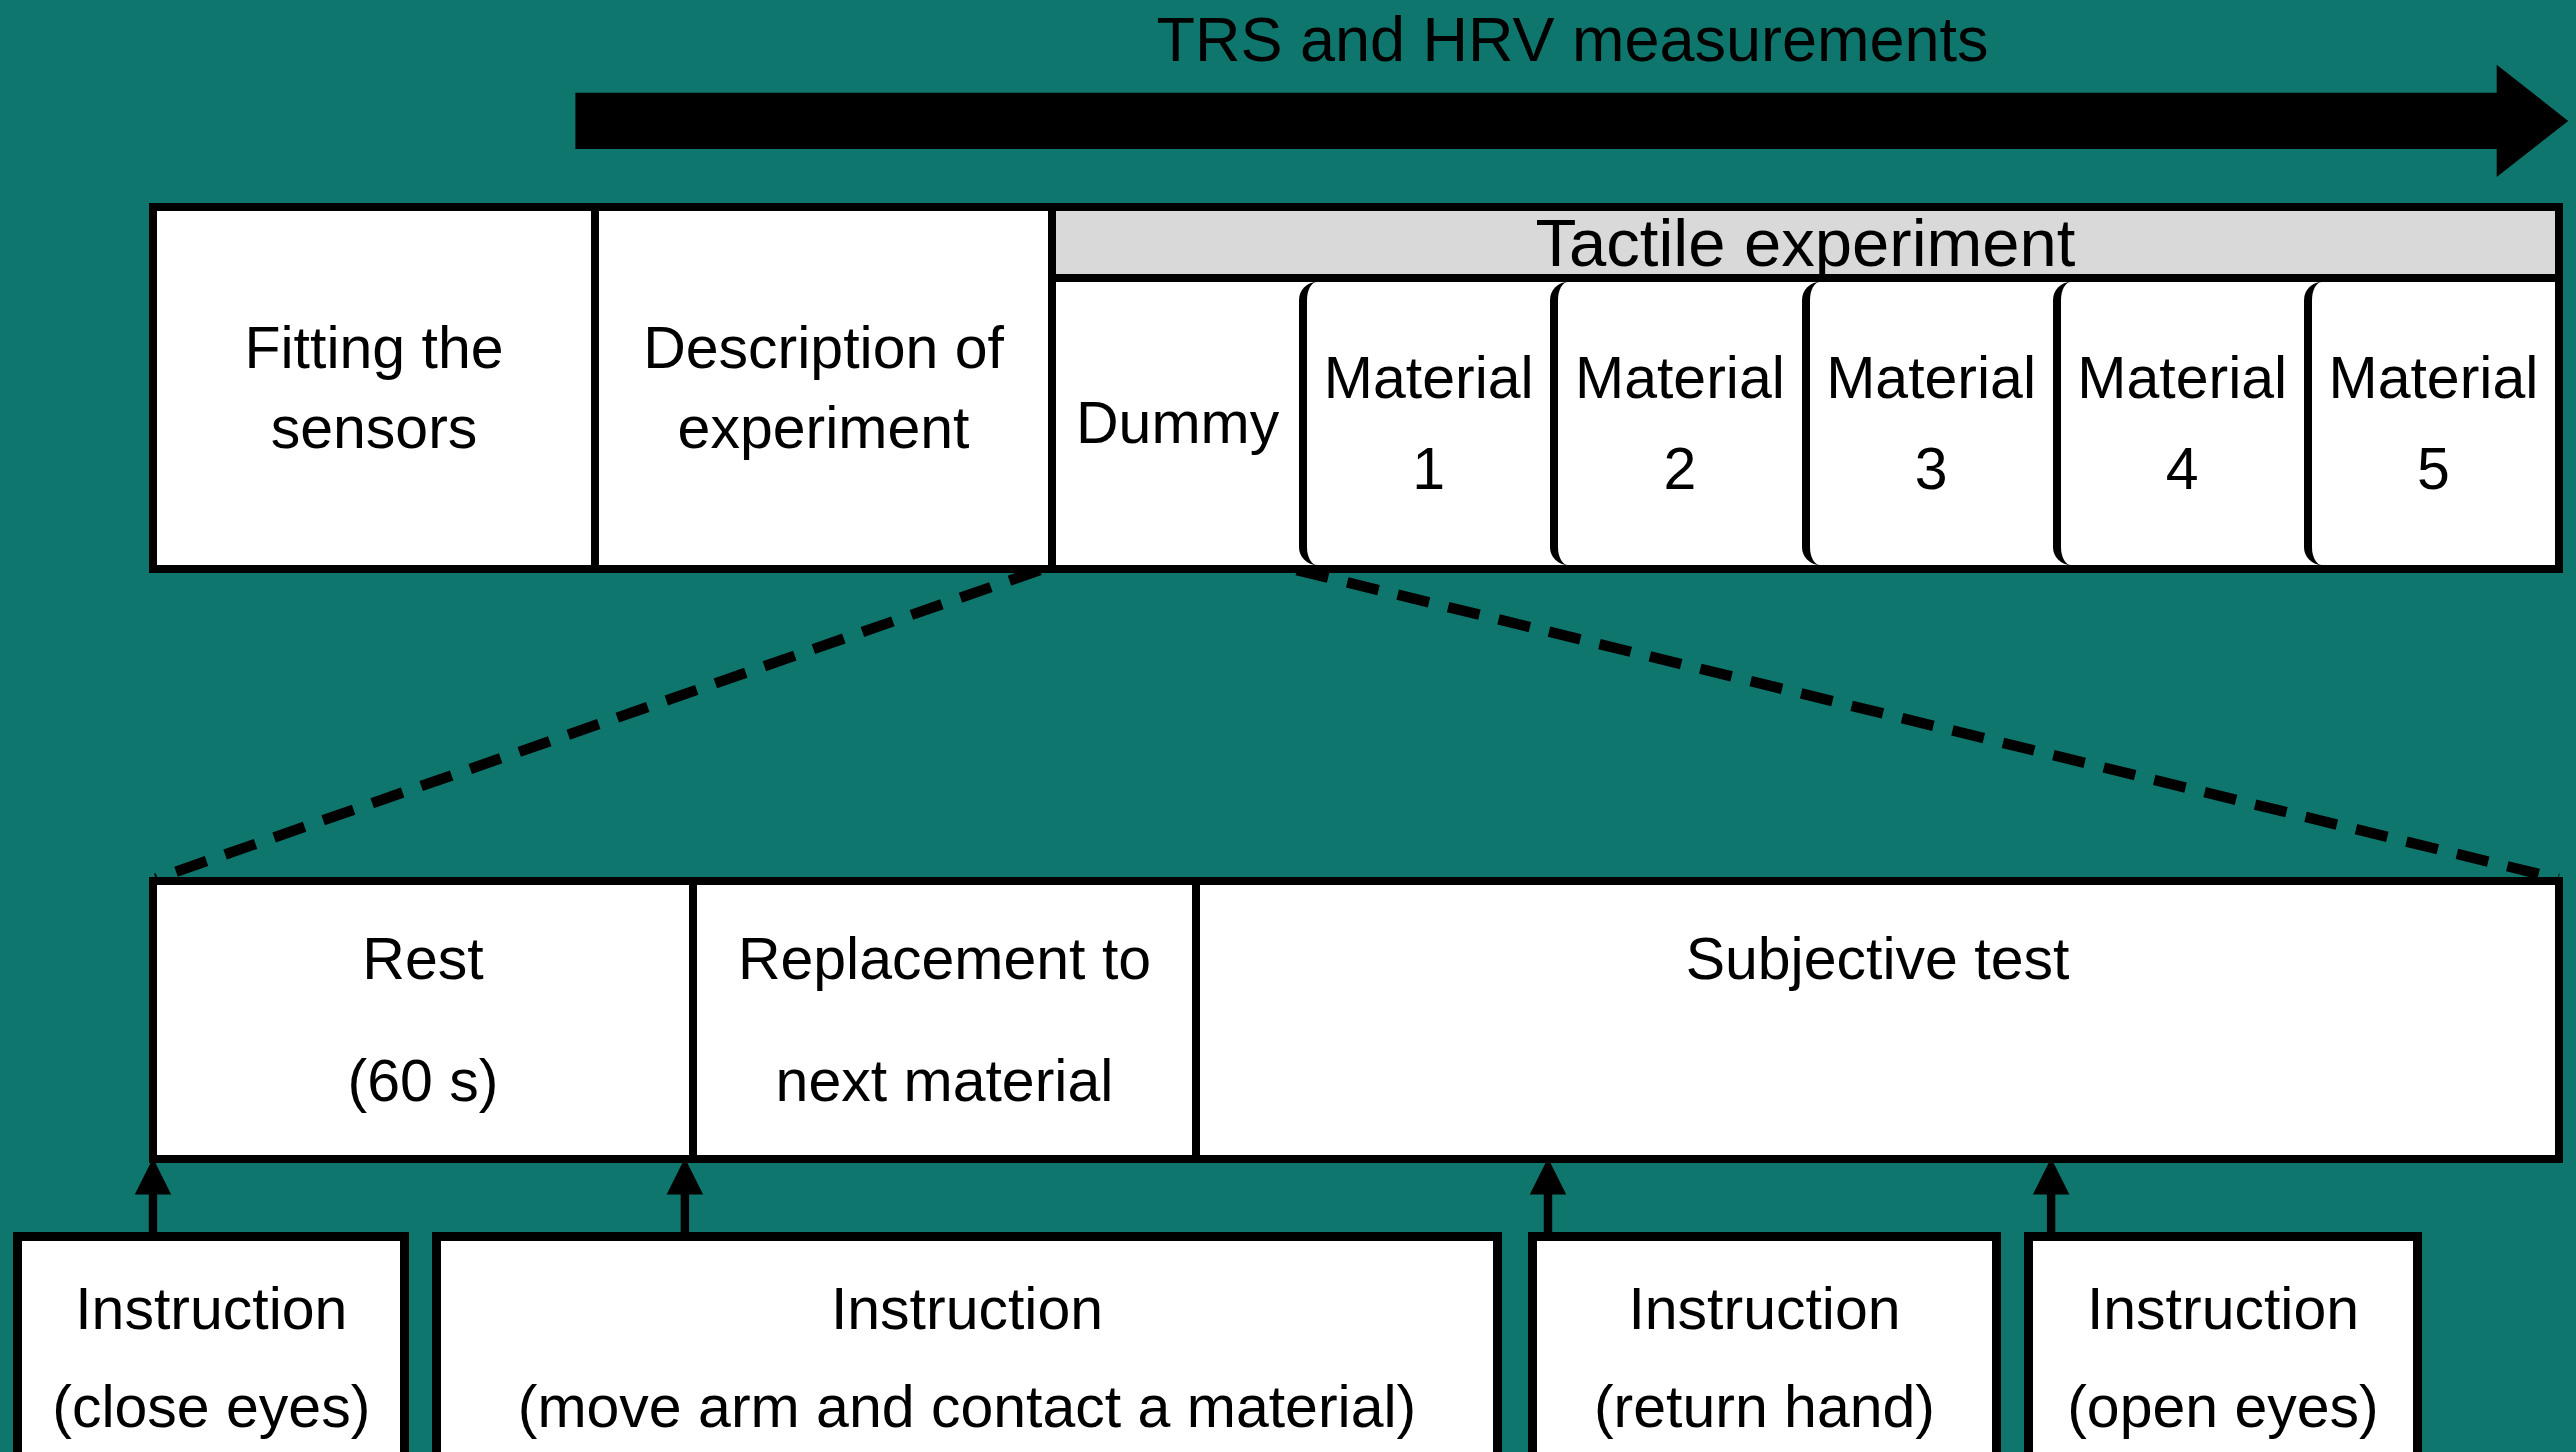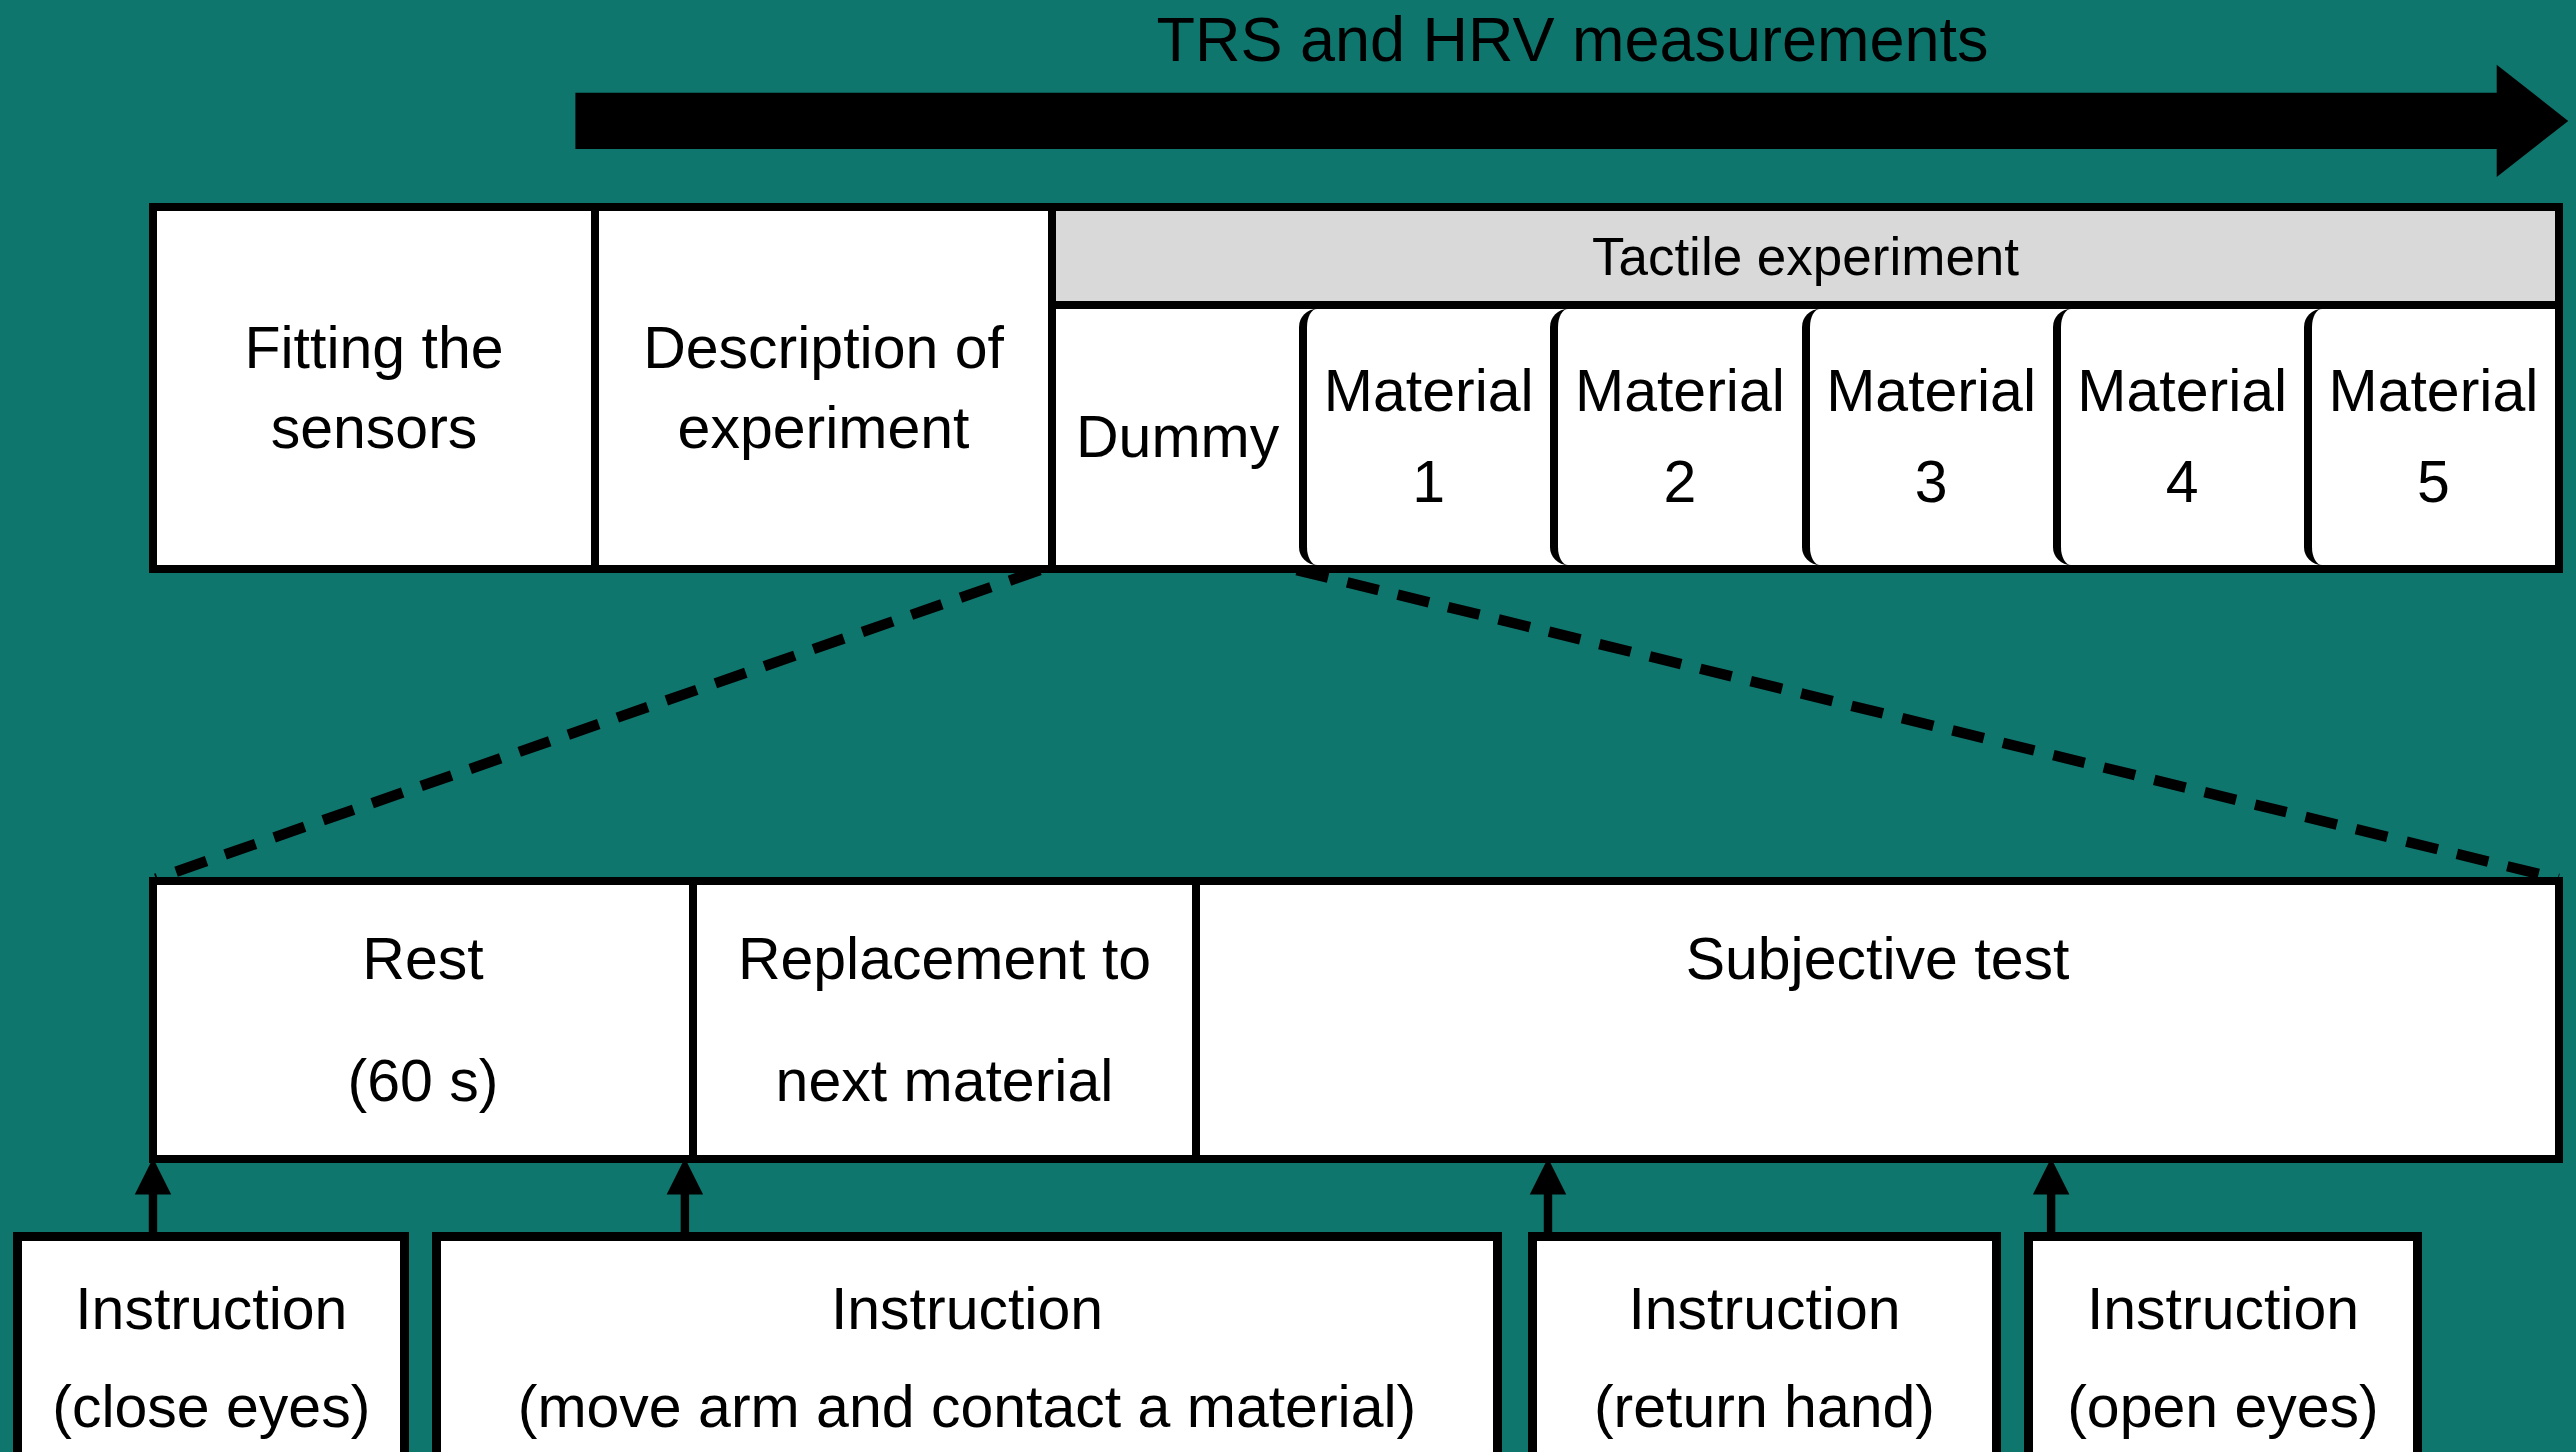--- a/index.html
+++ b/index.html
@@ -68,26 +68,26 @@
   .cell-fitting { width: 434px; }
   .cell-description { width: 457px; }
   .tactile {
     box-sizing: border-box;
     flex: 1;
     display: flex;
     flex-direction: column;
   }
   .tactile-header {
     box-sizing: border-box;
-    height: 98px;
+    height: 71px;
     border-bottom: 8.4px solid #000;
     display: flex;
     align-items: center;
     justify-content: center;
-    font-size: 53px;
+    font-size: 67px;
   }
   .tactile-cells {
     flex: 1;
     display: flex;
   }
   .tactile-cells .stage-cell {
     flex: 1;
     line-height: 91px;
   }
   .tactile-cells .stage-cell + .stage-cell {

